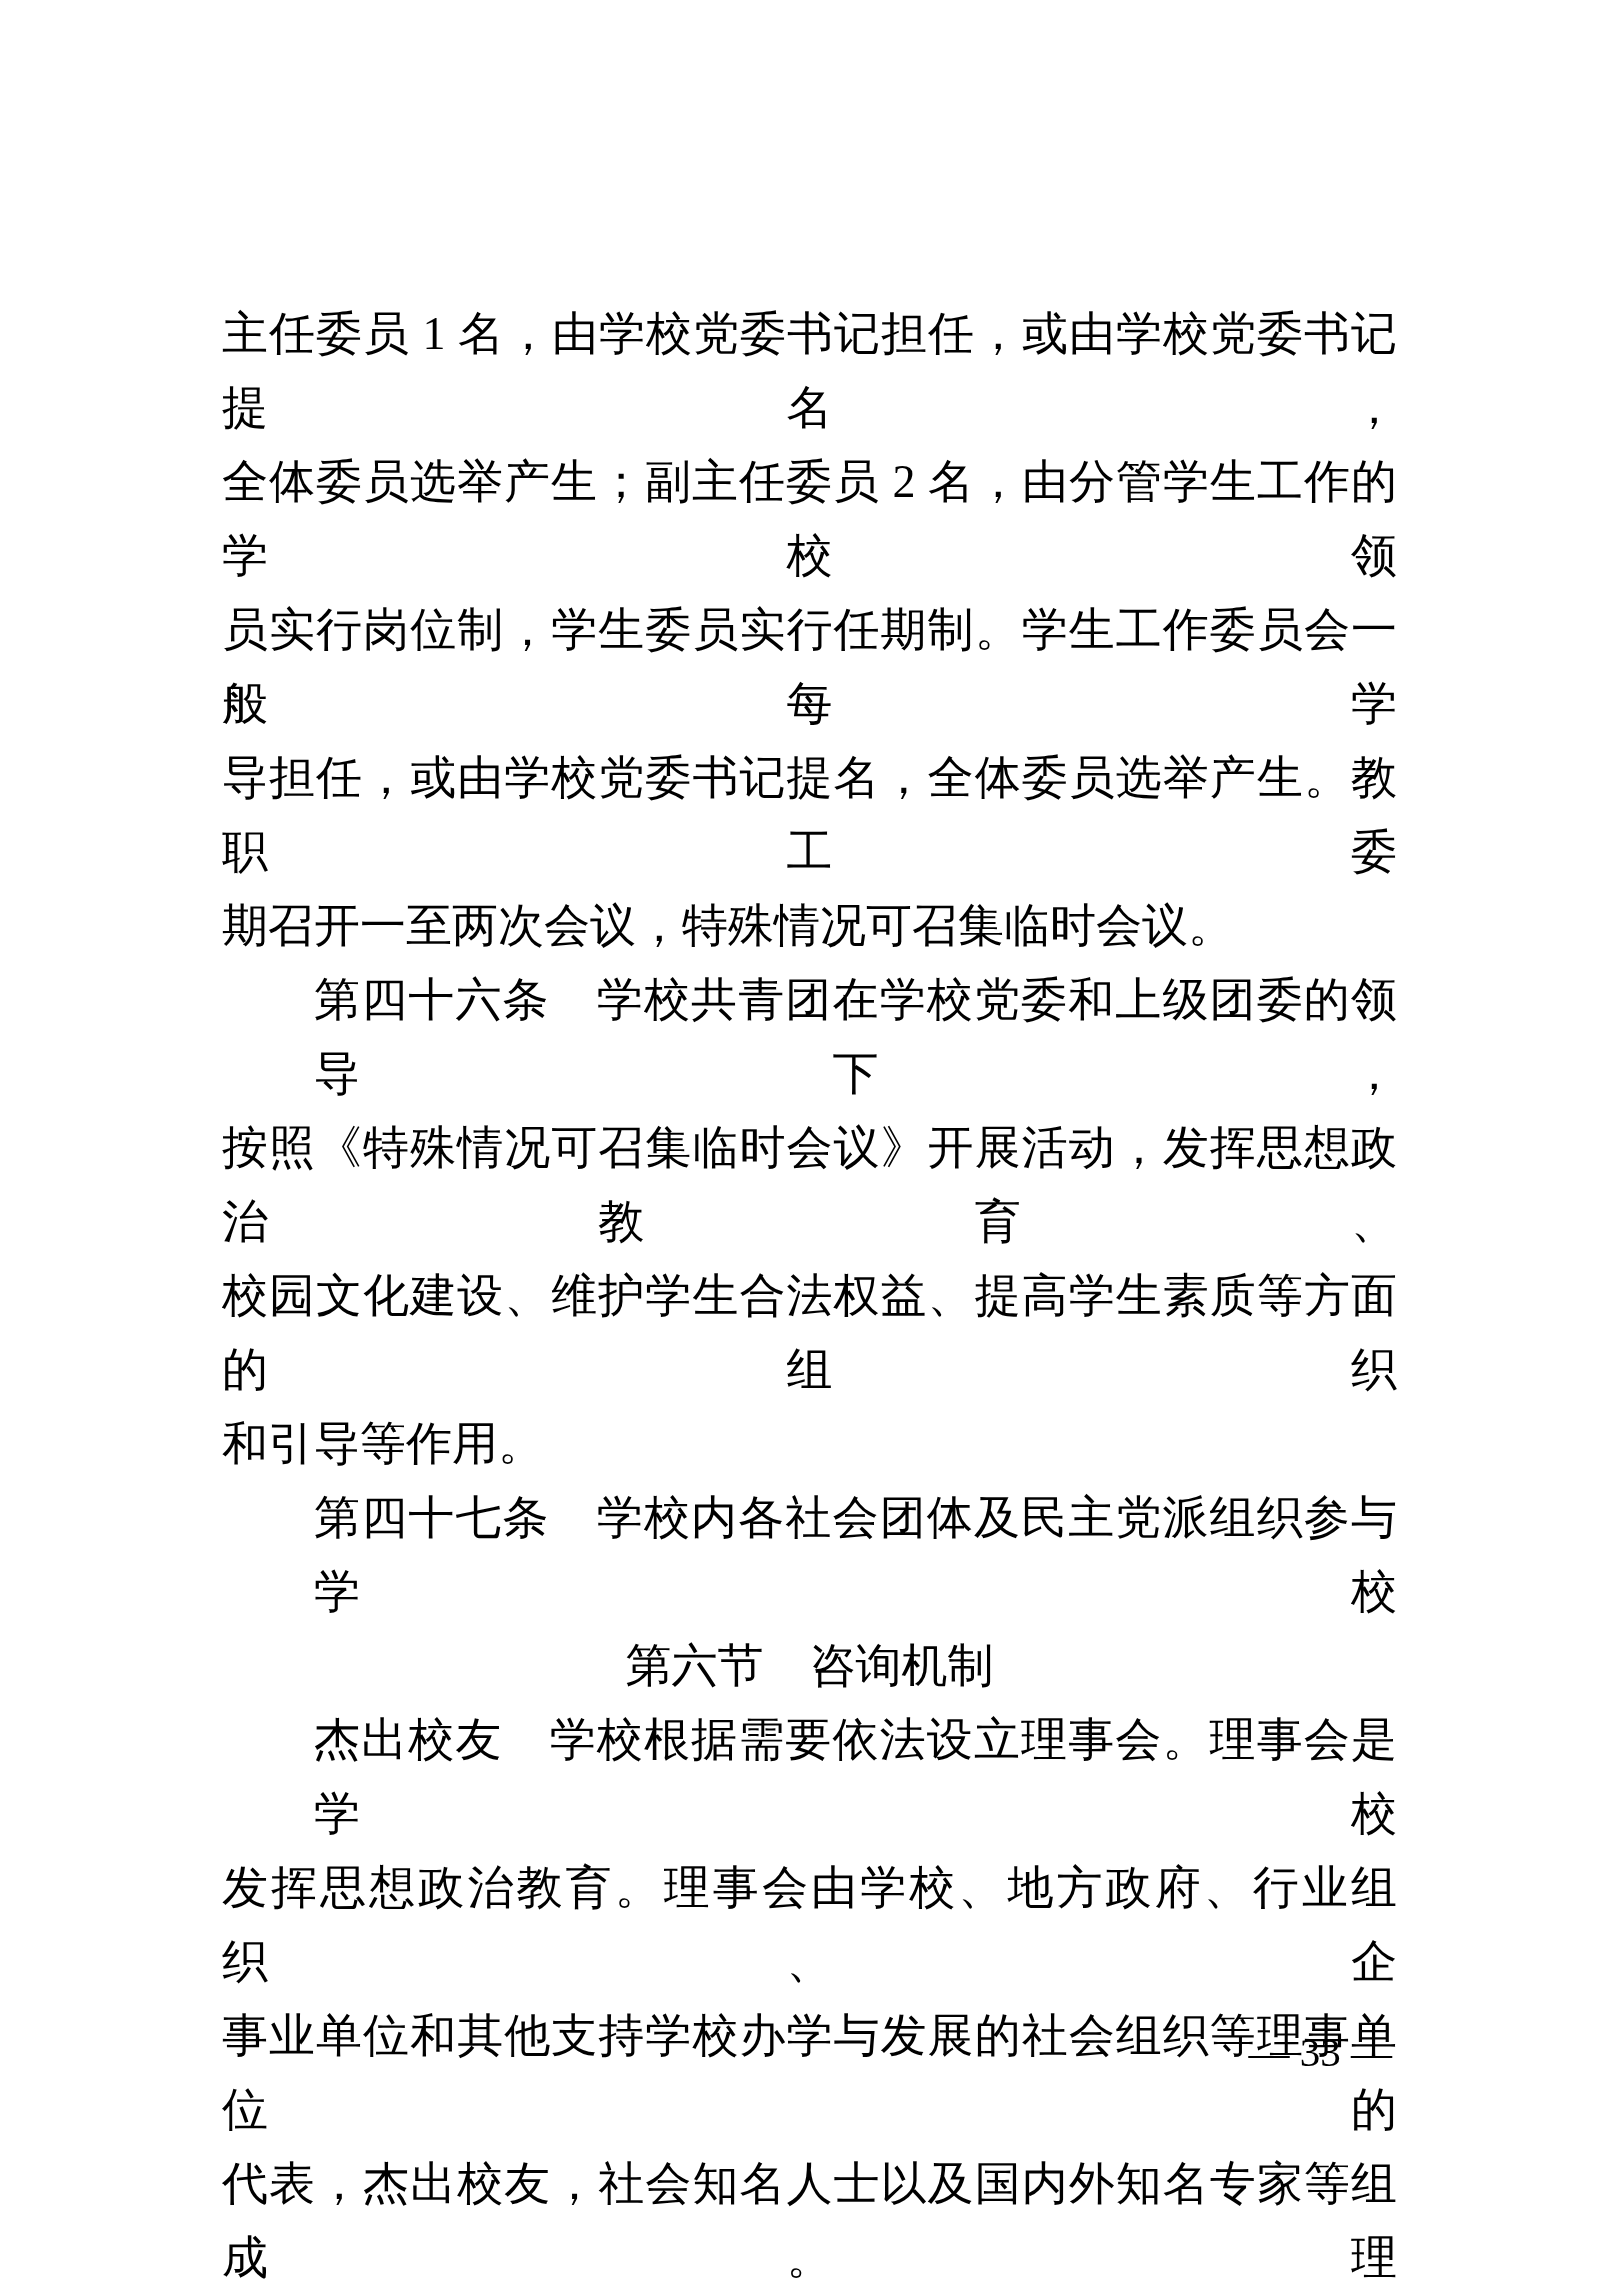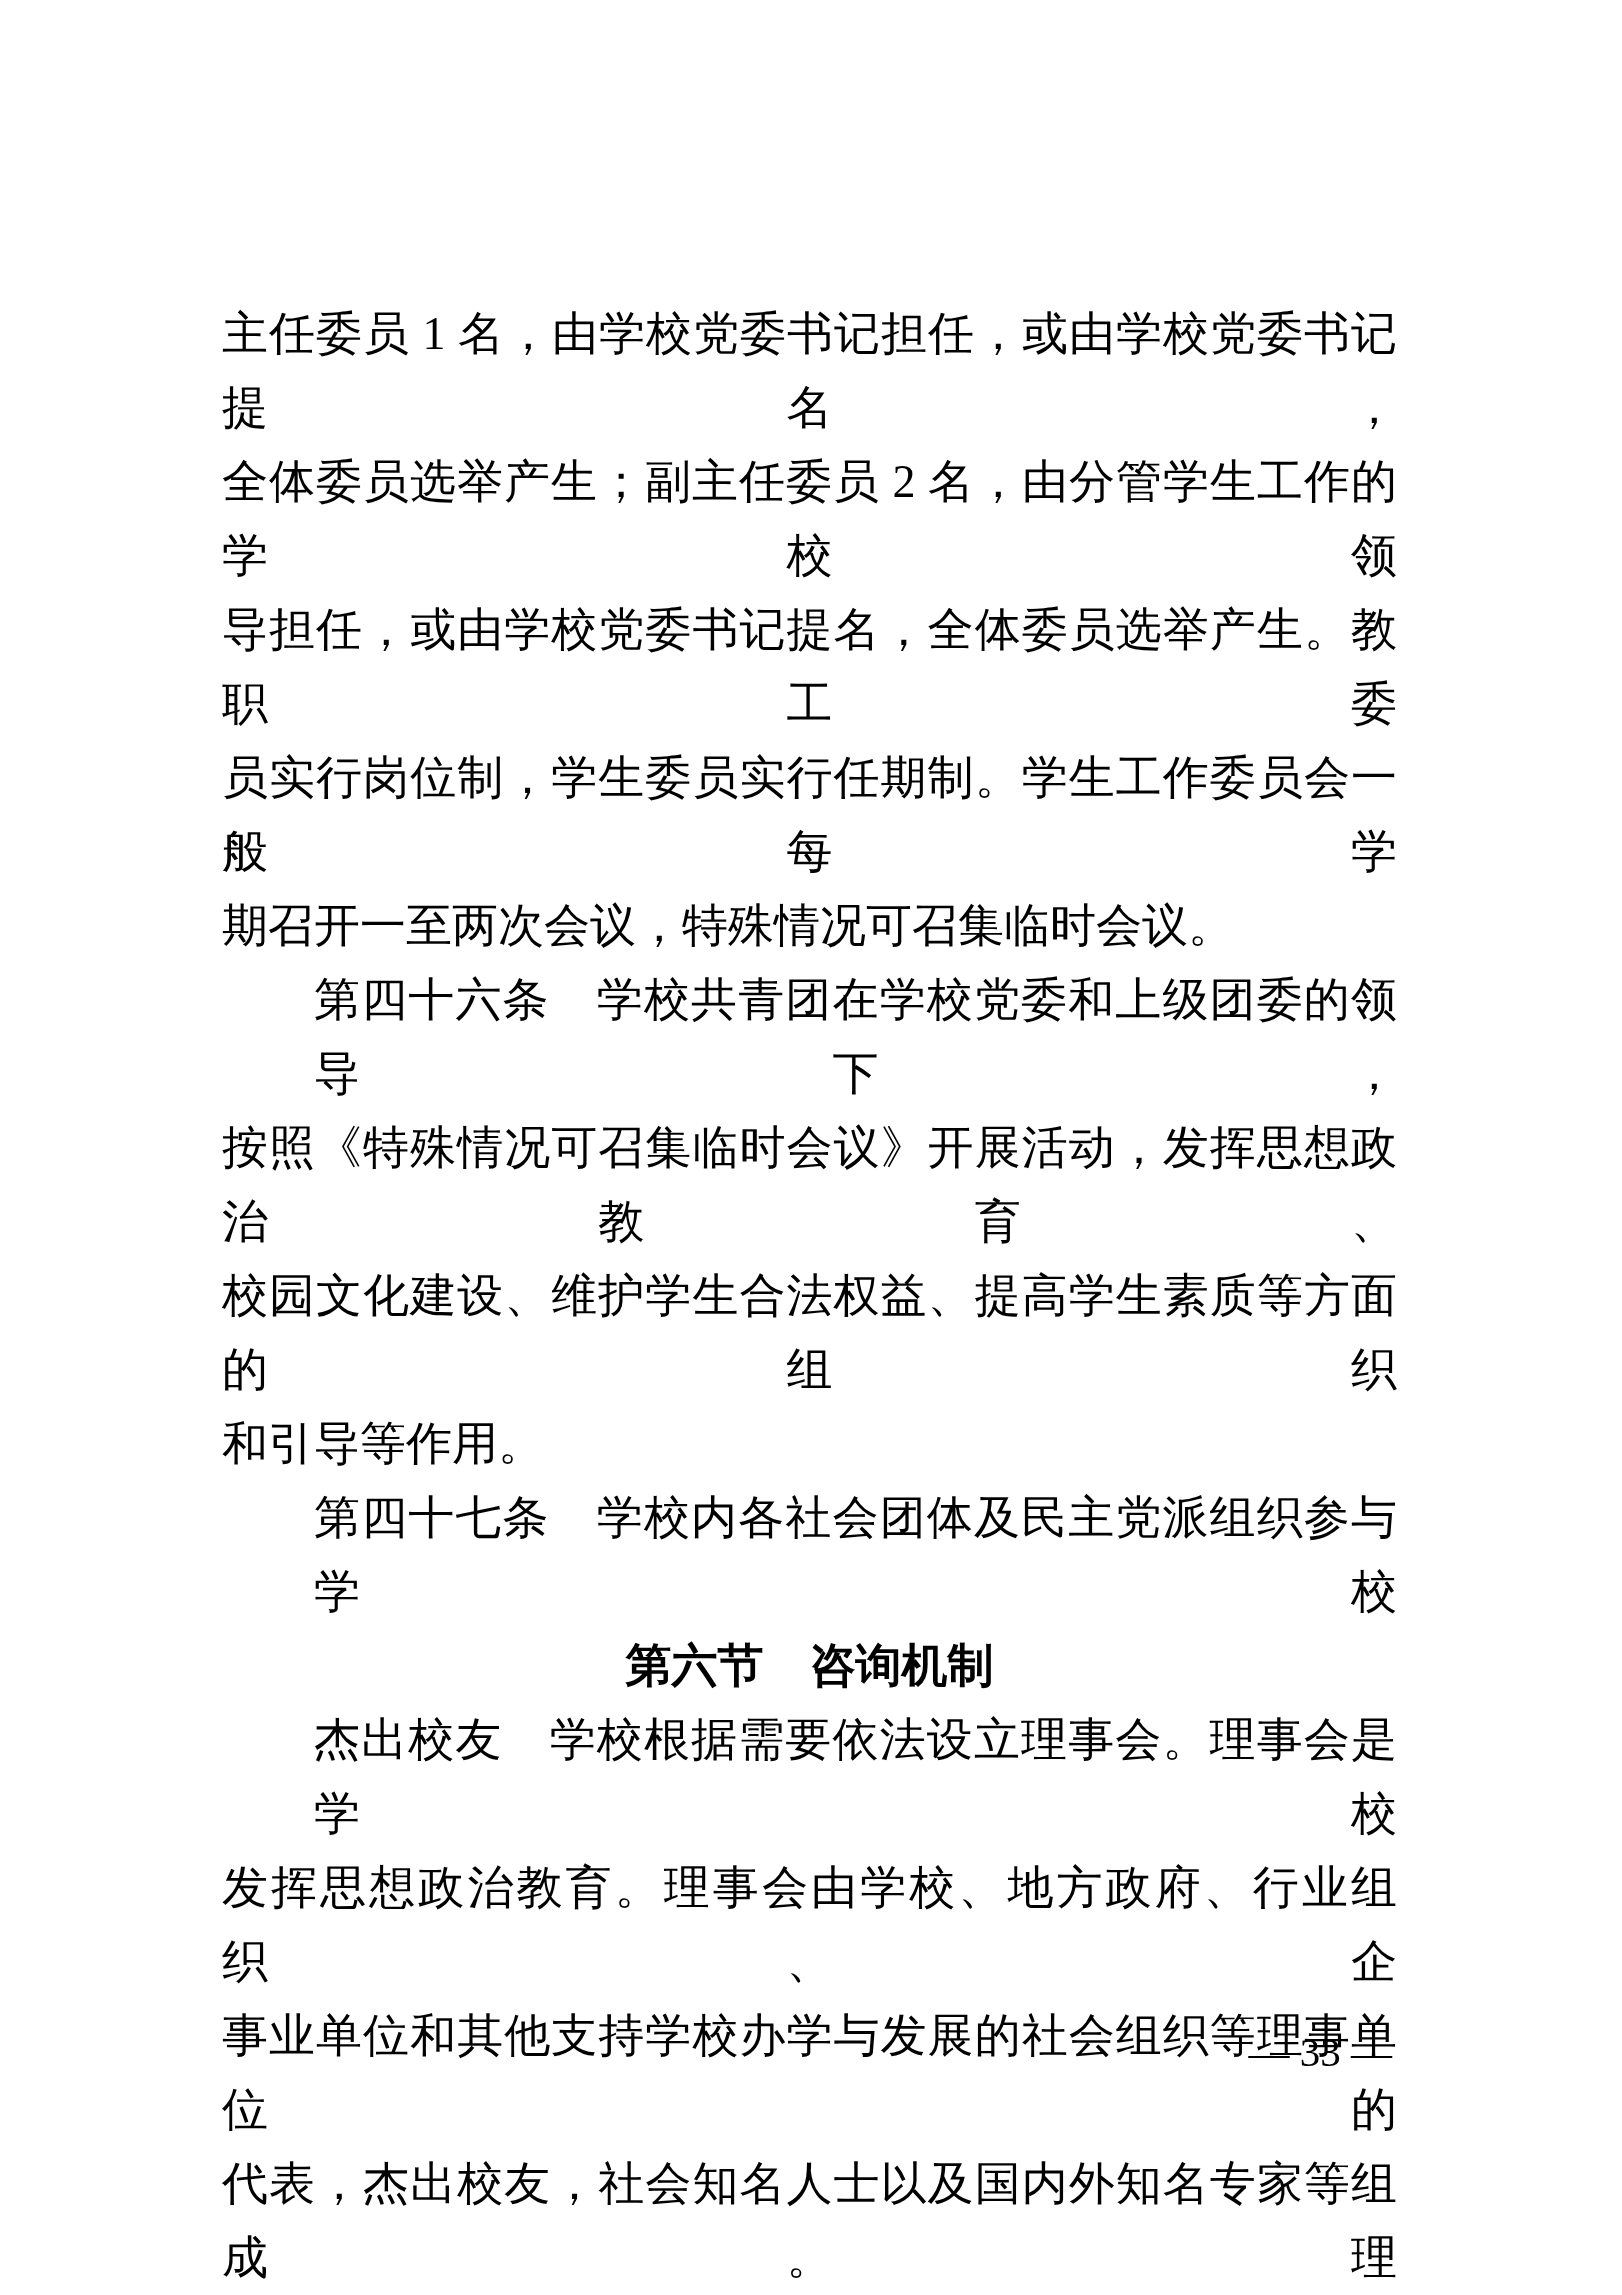--- a/index.html
+++ b/index.html
@@ -31,43 +31,43 @@
   .line.just {
     text-align: justify;
     text-align-last: justify;
   }
   .line.indent {
     padding-left: 92px;
   }
   .line.heading {
     text-align: right;
     text-align-last: center;
-    font-weight: 700;
+    font-weight: 400;
     padding-left: 0;
   }
   .pagenum {
     position: absolute;
     top: 2026px;
     left: 222px;
     width: 1170px;
     text-align: right;
     font-size: 41px;
     line-height: 52px;
     color: #000000;
   }
 </style>
 </head>
 <body>
 
 <div class="page">
   <main class="content">
       <div class="line just">主任委员 1 名，由学校党委书记担任，或由学校党委书记提名，</div>
       <div class="line just">全体委员选举产生；副主任委员 2 名，由分管学生工作的学校领</div>
+      <div class="line just">员实行岗位制，学生委员实行任期制。学生工作委员会一般每学</div>
       <div class="line just">导担任，或由学校党委书记提名，全体委员选举产生。教职工委</div>
-      <div class="line just">员实行岗位制，学生委员实行任期制。学生工作委员会一般每学</div>
       <div class="line">期召开一至两次会议，特殊情况可召集临时会议。</div>
       <div class="line just indent">第四十六条　学校共青团在学校党委和上级团委的领导下，</div>
       <div class="line just">按照《特殊情况可召集临时会议》开展活动，发挥思想政治教育、</div>
       <div class="line just">校园文化建设、维护学生合法权益、提高学生素质等方面的组织</div>
       <div class="line">和引导等作用。</div>
       <div class="line just indent">第四十七条　学校内各社会团体及民主党派组织参与学校</div>
       <div class="line heading">第六节　咨询机制</div>
       <div class="line just indent">杰出校友　学校根据需要依法设立理事会。理事会是学校</div>
       <div class="line just">发挥思想政治教育。理事会由学校、地方政府、行业组织、企</div>
       <div class="line just">事业单位和其他支持学校办学与发展的社会组织等理事单位的</div>

